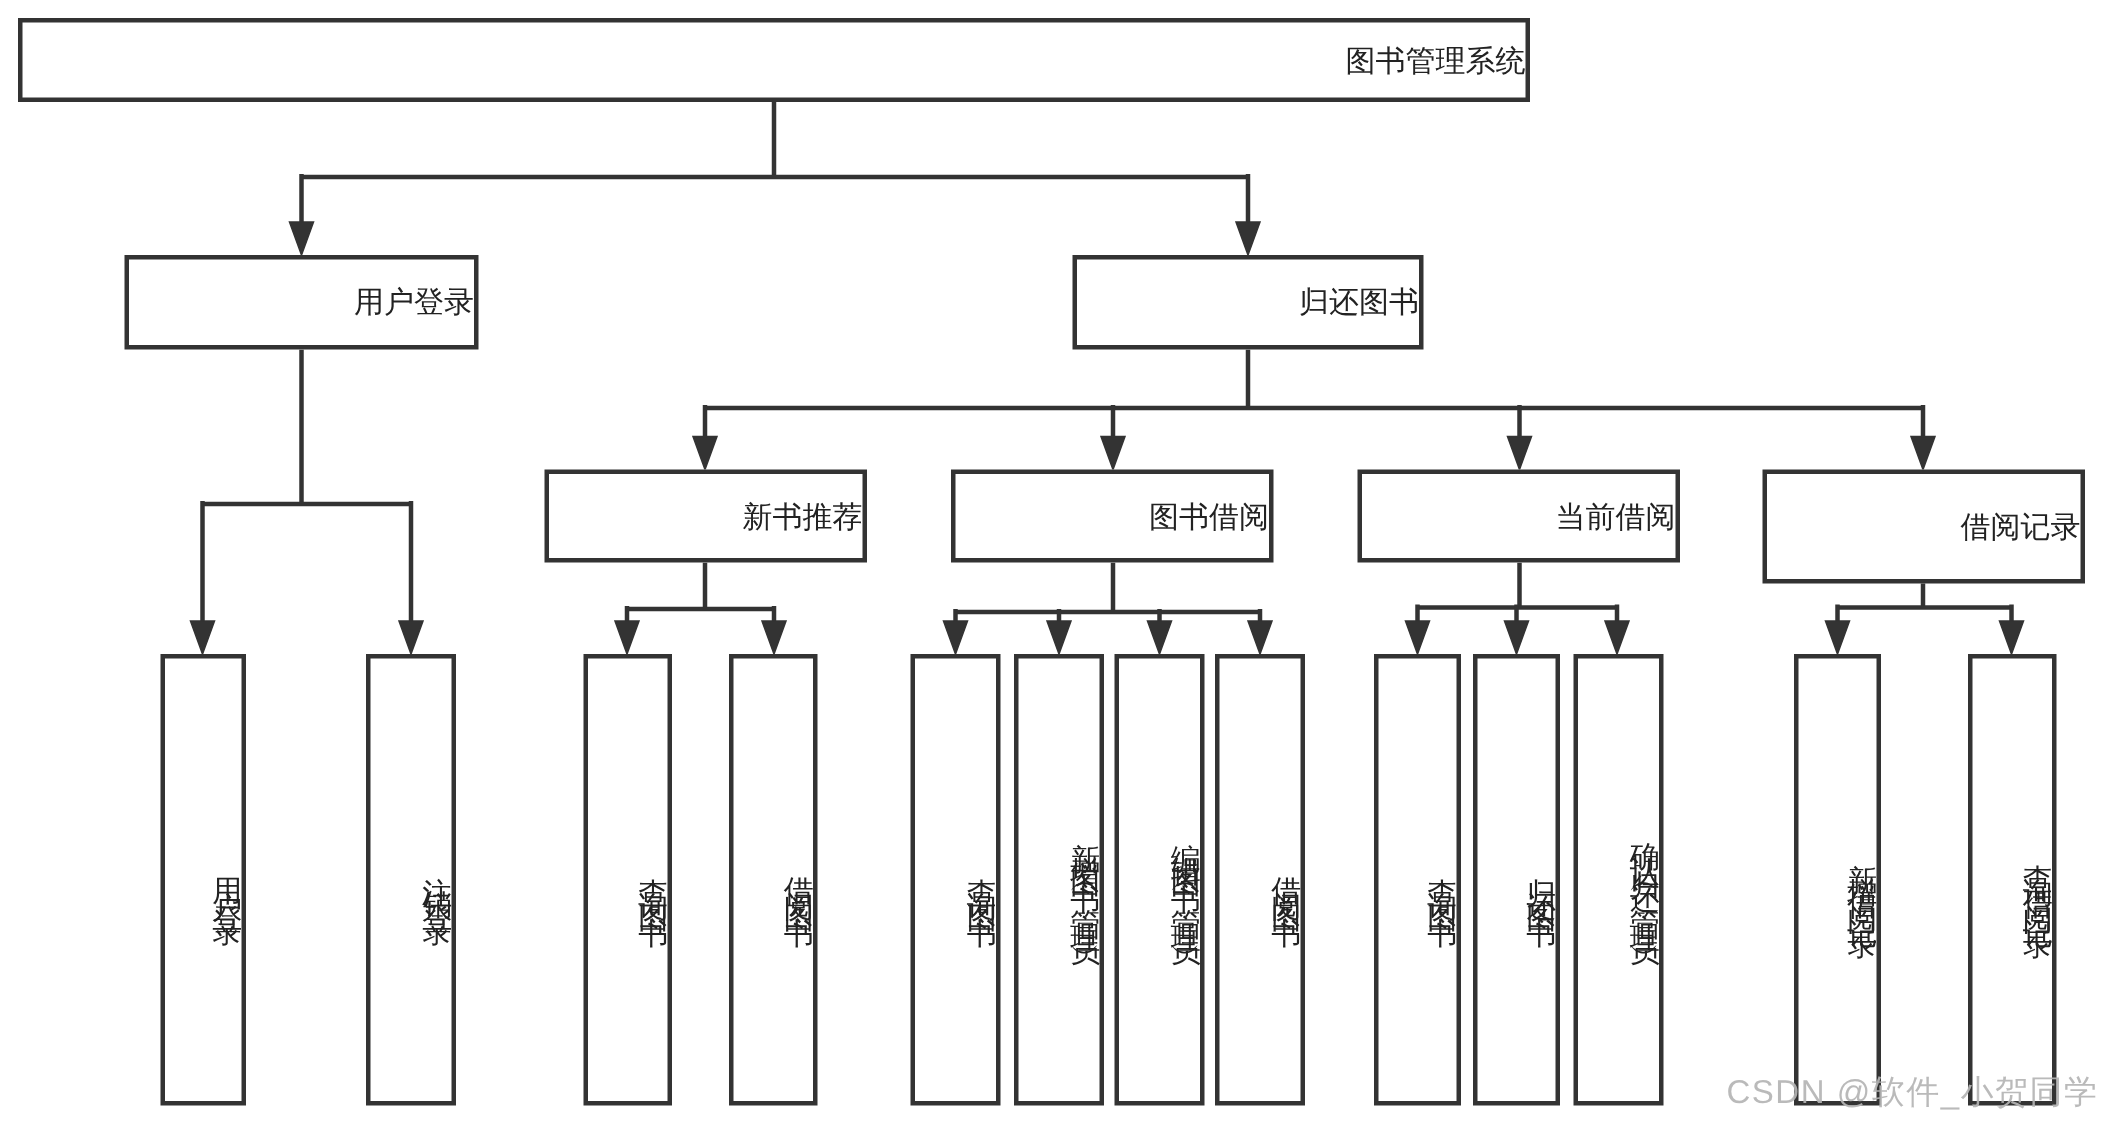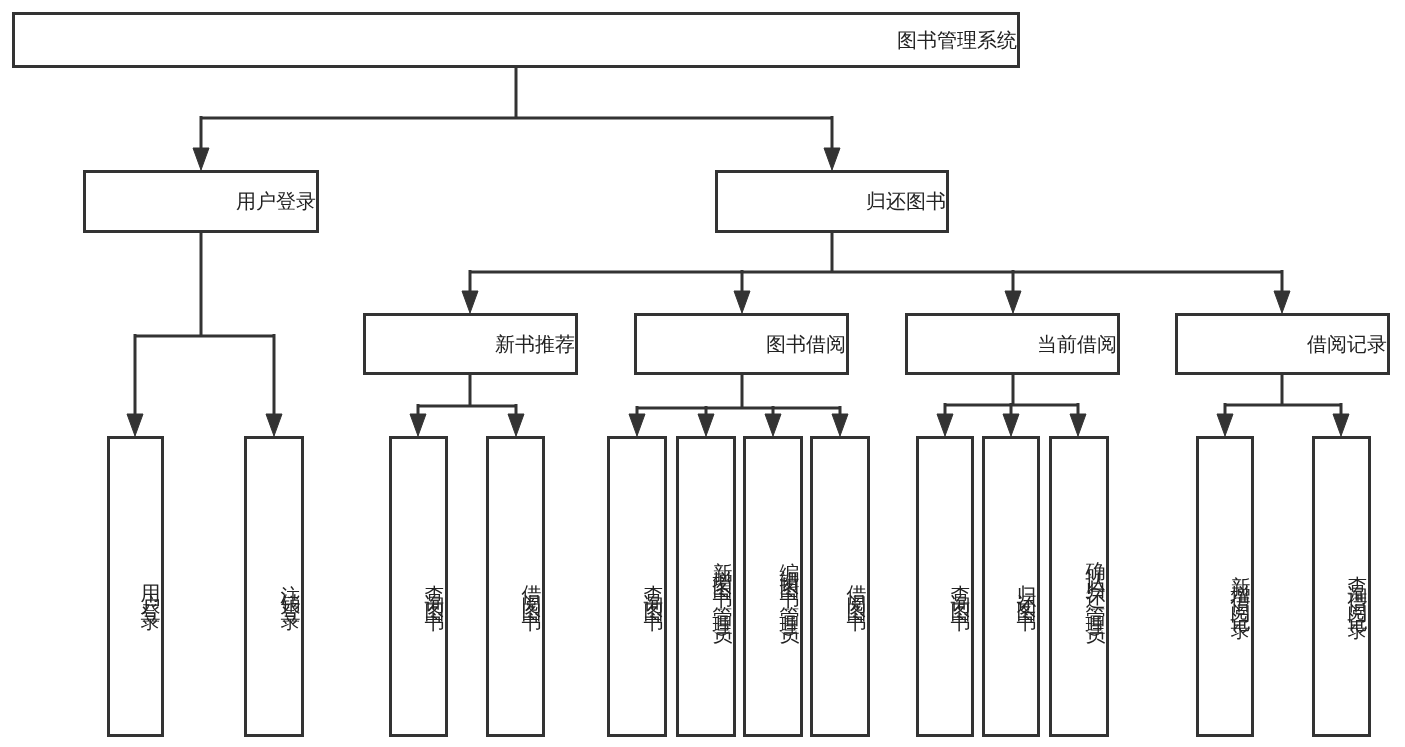--- a/index.html
+++ b/index.html
@@ -104,21 +104,21 @@
 
   <div class="node" style="left:363px;top:313px;width:215px;height:62px">
     <span>新书推荐</span>
   </div>
   <div class="node" style="left:634px;top:313px;width:215px;height:62px">
     <span>图书借阅</span>
   </div>
   <div class="node" style="left:905px;top:313px;width:215px;height:62px">
     <span>当前借阅</span>
   </div>
-  <div class="node" style="left:1175px;top:313px;width:215px;height:62px">
+  <div class="node" style="left:1175px;top:313px;width:215px;height:76px">
     <span>借阅记录</span>
   </div>
 
   <div class="node leaf" style="left:107px;top:436px;width:57px;height:301px">
     <span>用户登录</span>
   </div>
   <div class="node leaf" style="left:244px;top:436px;width:60px;height:301px">
     <span>注销登录</span>
   </div>
 
@@ -152,13 +152,14 @@
     <span>确认归还（管理员）</span>
   </div>
 
   <div class="node leaf" style="left:1196px;top:436px;width:58px;height:301px">
     <span>新增借阅记录</span>
   </div>
   <div class="node leaf" style="left:1312px;top:436px;width:59px;height:301px">
     <span>查询借阅记录</span>
   </div>
 
+  <div class="watermark">CSDN @软件_小贺同学</div>
 </div>
 
 </body></html>

